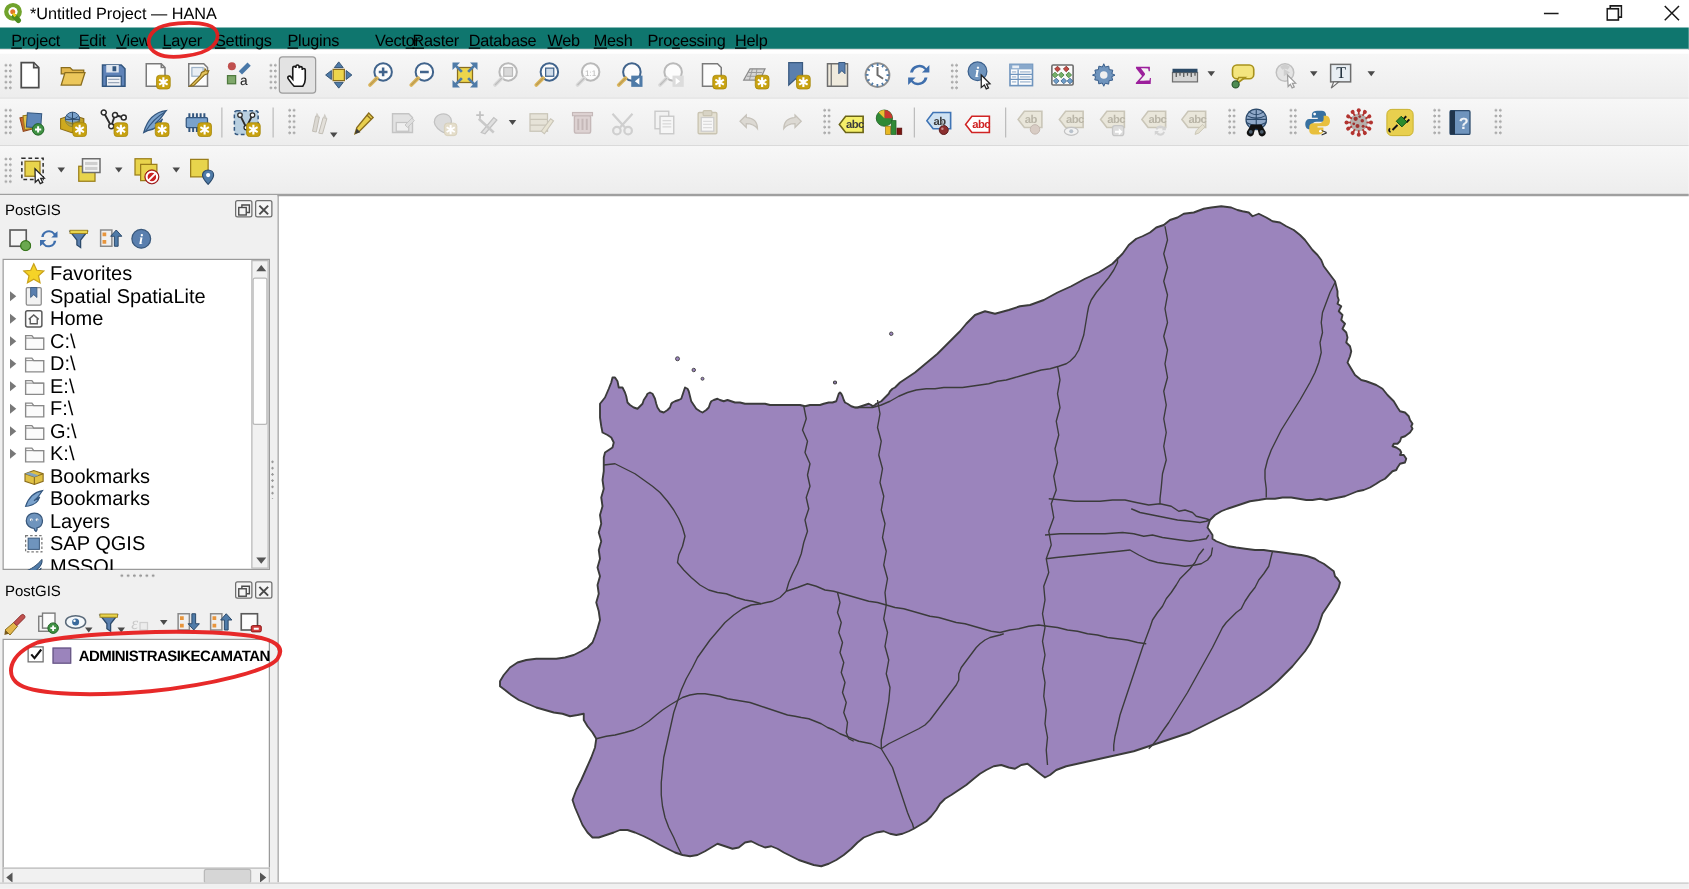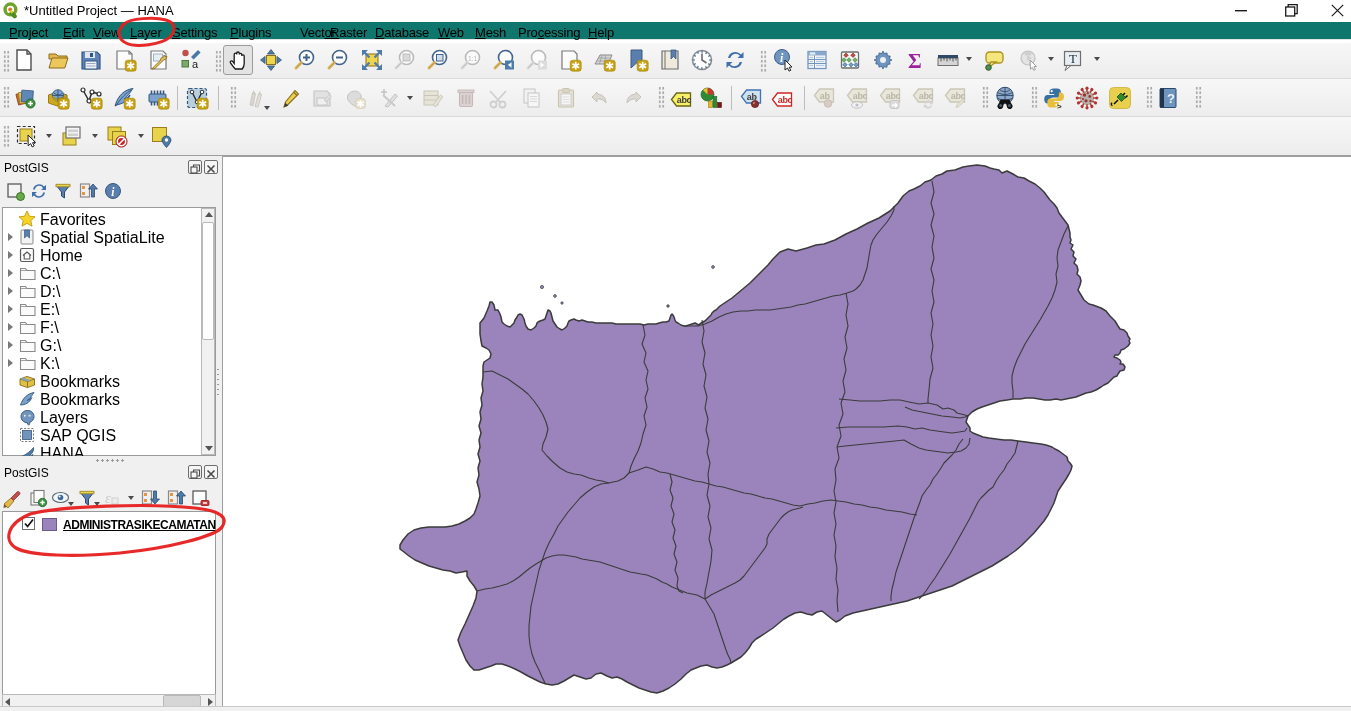--- a/index.html
+++ b/index.html
@@ -670,21 +670,21 @@
   </svg>
 <span class="trow" style="left:40px;top:409px">Layers</span>
 <svg class="ic" style="left:18px;top:426px" width="18" height="18" viewBox="0 0 18 18">
     <rect x="2.5" y="2.5" width="13" height="13" fill="none" stroke="#7a7a7a" stroke-width="1" stroke-dasharray="2 1.6"></rect>
     <rect x="4.5" y="4.5" width="9" height="9" fill="#6f94bd" stroke="#39587c" stroke-width="0.8"></rect>
   </svg>
 <span class="trow" style="left:40px;top:427px">SAP QGIS</span>
 <svg class="ic" style="left:18px;top:444px" width="18" height="18" viewBox="0 0 18 18">
     <path d="M2 13C6 12 12 8 15.5 3.5 16.5 7 13 12 7 14.5c3-.4 6-2 8-4-1.5 3.5-6 6-11 6z" fill="#4f7ba8" stroke="#2c4a6b" stroke-width="0.8"></path>
   </svg>
-<span class="trow" style="left:40px;top:445px">HANA</span>
+<span class="trow" style="left:40px;top:445px">MSSQL</span>
 <div class="abs" style="left:3px;top:456px;width:197px;height:6px;background:#f0f0f0"></div>
 <div class="abs" style="left:95px;top:459px;width:30px;height:3px;background-image:radial-gradient(circle,#9a9a9a 1px,rgba(0,0,0,0) 1.2px);background-size:5px 3px"></div>
 <span class="ptitle" style="left:4px;top:466px">PostGIS</span>
 <div class="pbtn" style="left:188px;top:465px"><svg width="12" height="12" viewBox="0 0 12 12">
       <rect x="2" y="4" width="6" height="6" fill="none" stroke="#4a4a4a" stroke-width="1.1"></rect>
       <path d="M4.5 4V2h6v6h-2" fill="none" stroke="#4a4a4a" stroke-width="1.1"></path>
     </svg></div>
 <div class="pbtn" style="left:204px;top:465px"><svg width="12" height="12" viewBox="0 0 12 12">
       <path d="M2.5 2.5l7 7M9.5 2.5l-7 7" stroke="#4a4a4a" stroke-width="1.6"></path>
     </svg></div>
@@ -731,21 +731,21 @@
   </svg>
 <div class="dd" style="left:68px;top:502px"></div>
 <div class="dd" style="left:94px;top:502px"></div>
 <div class="dd" style="left:128px;top:496px"></div>
 <div class="treebox" style="left:2px;top:511px;width:214px;height:197px"></div>
 <div class="abs" style="left:22px;top:517px;width:13px;height:13px;background:#fff;border:1px solid #6e6e6e"></div>
 <svg class="ic" style="left:23px;top:517px" width="12" height="13" viewBox="0 0 12 13">
     <path d="M2 6.5l2.6 3L10 2.6" fill="none" stroke="#111" stroke-width="1.7"></path>
   </svg>
 <div class="abs" style="left:42px;top:518px;width:15px;height:13px;background:#9b84bc;border:1px solid #6a5a86"></div>
-<div class="abs" style="left:63px;top:518px;width:153px;height:14px;overflow:hidden;font-size:12px;font-weight:bold;text-decoration:underline;white-space:nowrap;letter-spacing:-0.45px">ADMINISTRASIKECAMATAN</div>
+<div class="abs" style="left:63px;top:518px;width:153px;height:14px;overflow:hidden;font-size:12px;font-weight:bold;white-space:nowrap;letter-spacing:-0.45px">ADMINISTRASIKECAMATAN</div>
 <div class="sb" style="left:2px;top:694px;width:214px;height:14px"></div>
 <div class="sbthumb" style="left:163px;top:695px;width:38px;height:12px;border-radius:2px;background:#d6d6d6"></div>
 <div class="arr" style="left:5px;top:697.5px;border-top:4px solid transparent;border-bottom:4px solid transparent;border-right:5px solid #555"></div>
 <div class="arr" style="left:208px;top:697.5px;border-top:4px solid transparent;border-bottom:4px solid transparent;border-left:5px solid #555"></div>
 <svg class="abs" style="left:0px;top:500px;z-index:60" width="235" height="70" viewBox="0 0 235 70">
  <path d="M30 14 C60 6, 150 3, 195 8 C222 11, 228 18, 222 27 C216 36, 170 48, 120 53 C75 57, 30 56, 16 48 C4 41, 6 24, 30 14 Z" fill="none" stroke="#e61e1e" stroke-width="3.2" stroke-linecap="round" opacity="0.95"></path>
 </svg>
 <div id="canvasframe"></div>
 <svg class="abs" style="left:223px;top:157px" width="1128" height="549" viewBox="223 157 1128 549">
 <g fill="none" stroke="#3b3b3b" stroke-width="1.1" stroke-linejoin="round">

